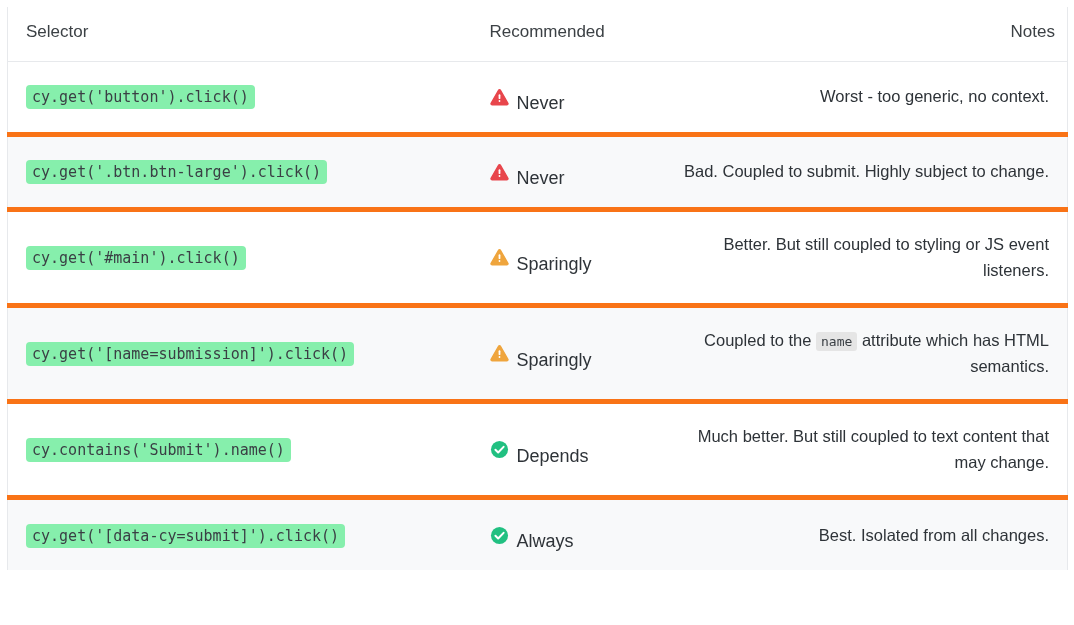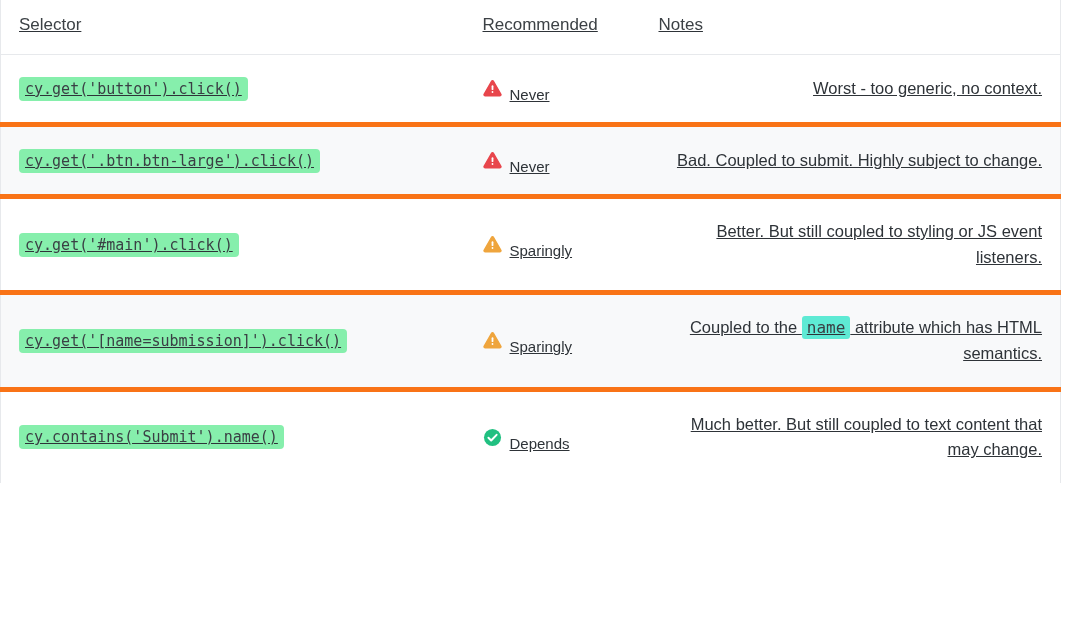--- a/index.html
+++ b/index.html
@@ -13,22 +13,21 @@
     height: 625px;
     overflow: hidden;
     font-family: "Liberation Sans", sans-serif;
     color: #2e3338;
     -webkit-font-smoothing: antialiased;
   }
 
   .table-wrap {
     width: 1060px;
     margin: 0;
-    padding: 0;
-    text-decoration: underline;
+    padding: 7px;
   }
 
   table.selector-table {
     width: 1060px;
     border-collapse: collapse;
     table-layout: fixed;
     border-left: 1px solid #e7e9ec;
     border-right: 1px solid #e7e9ec;
   }
 
@@ -41,21 +40,21 @@
     font-weight: 400;
     font-size: 17px;
     color: #3c4145;
     padding: 14px 12px 18px 18px;
     border-bottom: 1px solid #e7e9ec;
     background: #ffffff;
     vertical-align: top;
     line-height: 1.3;
   }
   thead th.th-recommend { padding-left: 12px; }
-  thead th.th-notes     { padding-left: 10px; }
+  thead th.th-notes     { padding-left: 10px; text-align: right; }
 
   tbody tr { background: #ffffff; }
   tbody tr.striped { background: #f8f9fa; }
   tbody tr + tr td { border-top: 5px solid #f97316; }
 
   tbody td {
     padding: 20px 12px 20px 18px;
     vertical-align: middle;
     font-size: 16.5px;
     line-height: 1.55;
@@ -70,37 +69,37 @@
     font-size: 15px;
     background: #86efac;
     color: #3a3f44;
     border-radius: 4px;
     padding: 3px 6px;
     white-space: nowrap;
     letter-spacing: 0px;
   }
   code.inline-code {
     font-family: "DejaVu Sans Mono", "Liberation Mono", monospace;
-    font-size: 16px;
-    background: #5eead4;
+    font-size: 13px;
+    background: #e5e5e5;
     color: #3a3f44;
     border-radius: 3px;
     padding: 2px 5px;
     white-space: nowrap;
   }
 
   
   .rec {
     display: flex;
     align-items: center;
     gap: 8px;
     white-space: nowrap;
   }
   .rec-label {
-    font-size: 15px;
+    font-size: 18px;
     color: #2e3338;
     line-height: 1;
     margin-top: 12px;
   }
   .rec-icon {
     display: inline-flex;
     align-items: center;
     justify-content: center;
     width: 19px;
     height: 19px;
@@ -210,15 +209,32 @@
                   <path d="M5.7 10.2l2.9 2.9 5.7-5.9" fill="none" stroke="#ffffff" stroke-width="2.1" stroke-linecap="round" stroke-linejoin="round"></path>
                 </svg>
               </span>
               <span class="rec-label">Depends</span>
             </div>
           </td>
           <td class="cell-notes">
             <span class="notes-text"><span>Much better. But still coupled to text content that may change.</span></span>
           </td>
         </tr>
+        <tr class="striped">
+          <td class="cell-selector"><code class="code-chip">cy.get('[data-cy=submit]').click()</code></td>
+          <td class="cell-recommend">
+            <div class="rec">
+              <span class="rec-icon">
+                <svg width="19" height="19" viewBox="0 0 20 20" aria-hidden="true">
+                  <circle cx="10" cy="10" r="9" fill="#21c081"></circle>
+                  <path d="M5.7 10.2l2.9 2.9 5.7-5.9" fill="none" stroke="#ffffff" stroke-width="2.1" stroke-linecap="round" stroke-linejoin="round"></path>
+                </svg>
+              </span>
+              <span class="rec-label">Always</span>
+            </div>
+          </td>
+          <td class="cell-notes">
+            <span class="notes-text"><span>Best. Isolated from all changes.</span></span>
+          </td>
+        </tr>
       </tbody>
   </table>
 </div>
 
 </body></html>

